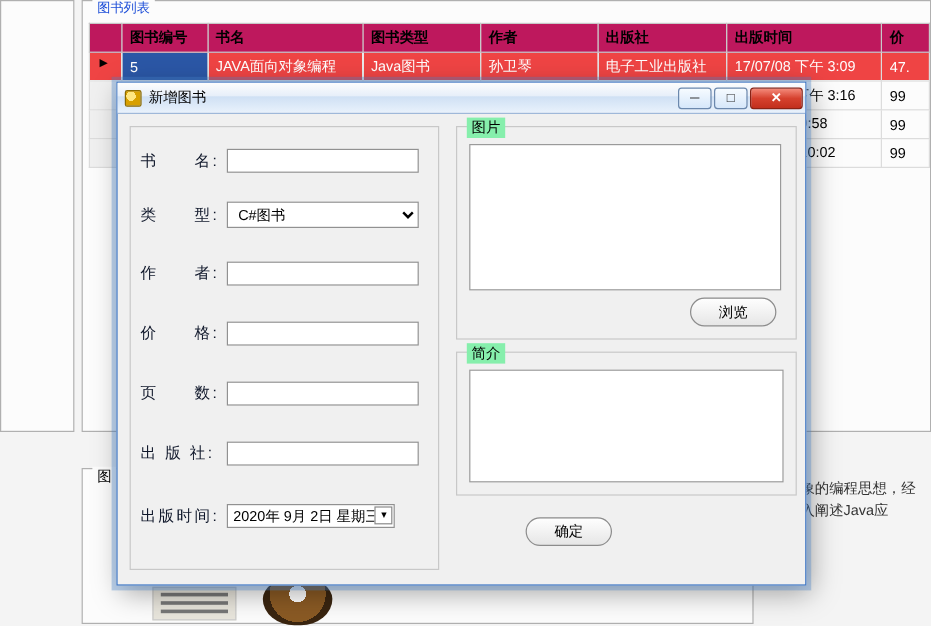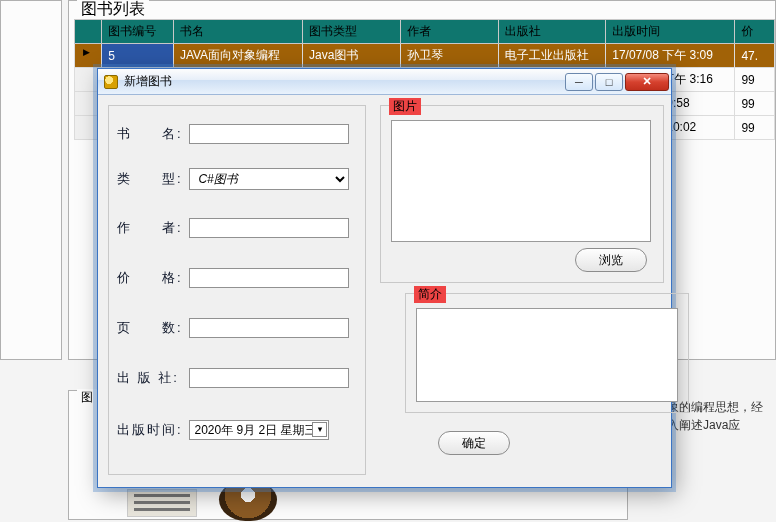--- a/index.html
+++ b/index.html
@@ -4,36 +4,36 @@
 <style>
   * { box-sizing: border-box; font-family: "Microsoft YaHei", "SimSun", sans-serif; }
   body { margin: 0; width: 776px; height: 522px; background: #f4f4f4; overflow: hidden; }
 
   
   .bg-panel {
     position: absolute; left: 68px; top: 0; right: 0; height: 360px;
     border: 1px solid #b0b0b0; background: #fcfcfc;
   }
   .bg-panel-title {
-    position: absolute; left: 8px; top: -2px; font-size: 16px; background: #fcfcfc;
-    padding: 0 4px; color: #000000;
+    position: absolute; left: 8px; top: -2px; font-size: 11px; background: #fcfcfc;
+    padding: 0 4px; color: #1d4ed8;
   }
   .table {
     position: absolute; left: 5px; top: 18px; right: 0; border-collapse: collapse;
     font-size: 12px; table-layout: fixed;
   }
   .table th {
-    background: #0f766e; border: 1px solid #c8c8c8; text-align: left;
-    padding: 3px 6px; font-weight: normal; color: #000;
+    background: #be185d; border: 1px solid #c8c8c8; text-align: left;
+    padding: 3px 6px; font-weight: bold; color: #000;
   }
   .table td {
     border: 1px solid #dcdcdc; padding: 3px 6px; color: #000; white-space: nowrap;
     overflow: hidden;
   }
-  .row-sel td { background: #a16207; color: #fff; }
+  .row-sel td { background: #ef4444; color: #fff; }
   .row-sel td.id-cell { background: #2b57a6; color:#fff;}
   .rowhdr { width: 28px; background:#f0f0f0;}
   .rowhdr-sel { background:#e8e8e8; position:relative;}
   .rowhdr-sel::after{content:"▶"; font-size:9px; position:absolute; left:8px; top:3px; color:#000;}
 
   
   .left-panel {
     position: absolute; left: 0; top: 0; width: 62px; height: 360px;
     border: 1px solid #b0b0b0; background:#fcfcfc;
   }
@@ -106,47 +106,46 @@
   }
   .frm-row{position:absolute; left:8px; height:22px;}
   .frm-row label{
     display:inline-block; width:68px; font-size:13px; color:#0f172a;
     letter-spacing:2px; text-align:justify;
   }
   .txt, .sel, .dt {
     width:160px; height:20px; border:1px solid #919191; background:#fff;
     font-size:12px; padding:0 4px; vertical-align:middle;
   }
-  .sel{height:22px;font-style:italic;}
+  .sel{height:22px;}
   .dt-wrap{position:relative; display:inline-block;}
   .dt{width:140px;}
   .dt-btn{
     position:absolute; right:2px; top:2px; width:15px; height:15px;
     border:1px solid #8a8a8a; background:#fff; font-size:9px; line-height:13px; text-align:center;
   }
 
   .right-top{
     position:absolute; left:272px; top:0; width:284px; height:178px;
     border:1px solid #c8c8c8;
   }
   .right-top .glabel, .right-bot .glabel{
-    position:absolute; left:8px; top:-8px; font-size:12px; background:#ef4444; padding:0 4px;
+    position:absolute; left:8px; top:-8px; font-size:12px; background:#86efac; padding:0 4px;
   }
   .pic-box{
     position:absolute; left:10px; top:14px; width:260px; height:122px;
     border:1px solid #9a9a9a; background:#fff;
   }
   .browse-btn{
     position:absolute; right:16px; bottom:10px;
   }
 
   .right-bot{
     position:absolute; left:272px; top:188px; width:284px; height:120px;
     border:1px solid #c8c8c8;
-    margin-left:25px;
   }
   .memo{
     position:absolute; left:10px; top:14px; width:262px; height:94px;
     border:1px solid #9a9a9a; background:#fff; resize:none; font-size:12px;
     overflow-y:scroll;
   }
 
   .btn{
     width:72px; height:24px; font-size:12px;
     background:linear-gradient(#fefefe,#e6e6e6);

